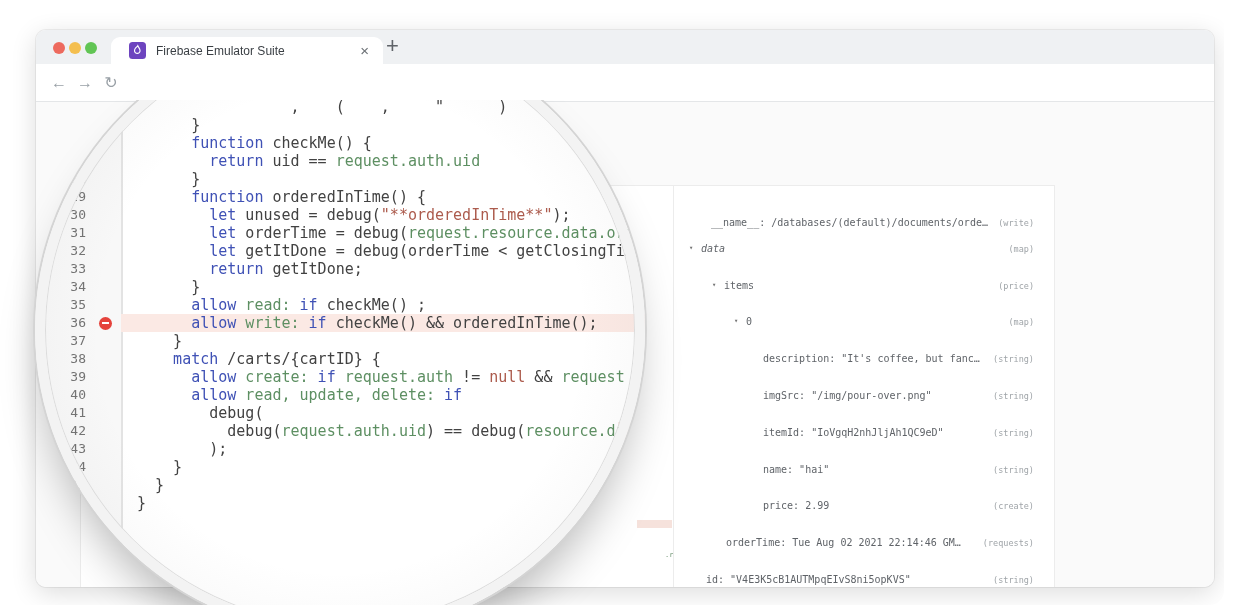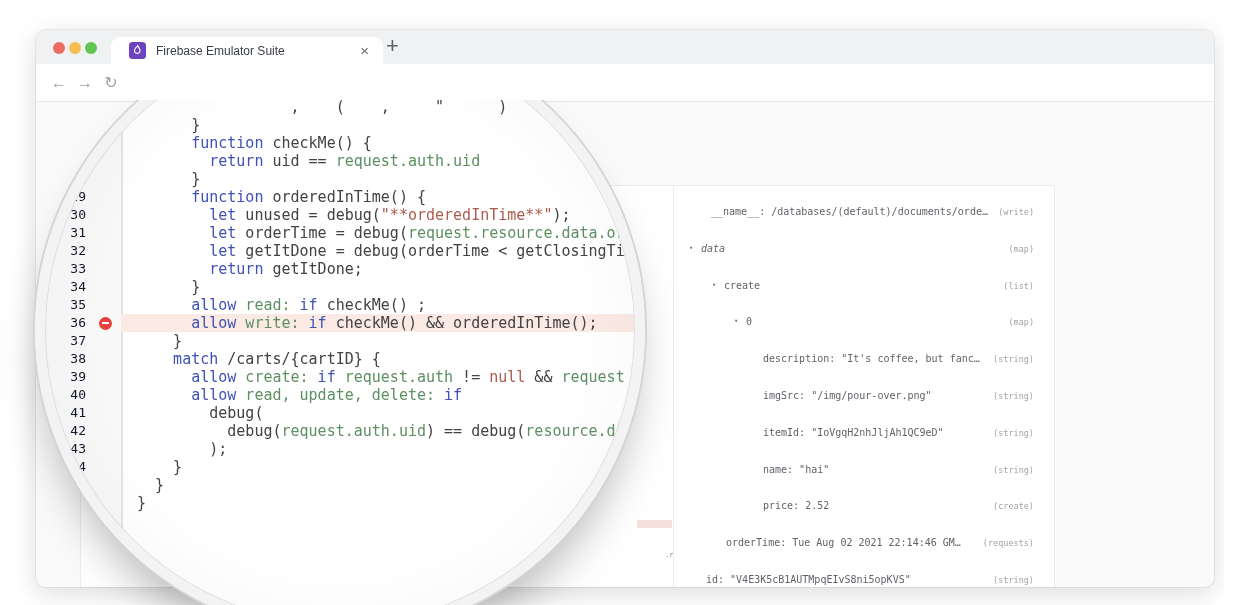--- a/index.html
+++ b/index.html
@@ -41,21 +41,21 @@
   .irow .marker{position:absolute;font-size:7px;color:#757575;top:2px;}
   .irow .itext{position:absolute;top:1px;}
   .irow .itype{position:absolute;right:20px;top:2px;font-size:8.5px;color:#9fa4a8;}
 
   
   .mag-clip{left:0;top:100px;width:1238px;height:505px;overflow:hidden;pointer-events:none;}
   .mag-circle{left:35px;top:-75px;width:610px;height:610px;border-radius:50%;background:#fff;overflow:hidden;}
   .mag-gutterbg{left:0;top:0;width:86px;height:610px;background:#f8f8f8;border-right:2px solid #e3e3e3;}
   .mrow{position:absolute;left:0;width:100%;height:18px;white-space:pre;}
   .mnum{position:absolute;left:0;top:1px;width:51px;text-align:right;font-family:"DejaVu Sans Mono",monospace;
-        font-size:13px;color:#0f172a;}
+        font-size:13px;color:#737373;}
   .mcode{position:absolute;left:102px;top:0;font-family:"DejaVu Sans Mono",monospace;font-size:15px;
          line-height:18px;}
   .hlfull{position:absolute;left:86px;right:0;top:0;height:18px;background:var(--c-highlight_row,#fbe9e4);}
   .hltail{position:absolute;left:583px;width:70px;top:0;height:18px;background:var(--c-highlight_row,#fbe9e4);}
   .blocked{position:absolute;left:64px;top:2.5px;width:13px;height:13px;border-radius:50%;
            background:var(--c-denied_icon,#e5433c);}
   .blocked::after{content:"";position:absolute;left:3px;top:5.6px;width:7px;height:1.8px;background:#fff;}
   .cd{color:var(--c-identifier,#424242);} .ck{color:var(--c-keyword,#3f51b5);}
   .cg{color:var(--c-member_green,#5d8f62);} .cs{color:var(--c-string_red,#ac5b4d);}
   .mag-ring{left:35px;top:-75px;width:610px;height:610px;border-radius:50%;border:10px solid #f3f3f3;
@@ -95,33 +95,33 @@
 
       <div class="abs code-panel">
         <div class="abs tinytxt" style="left:12px;top:31px;">11</div>
         <div class="abs tinytxt" style="left:15px;top:44px;">1</div>
         <div class="abs tinytxt" style="left:601px;top:182px;color:#8b968b;">ngTi</div>
         <div class="abs pinkband" style="left:556px;top:334px;width:35px;height:8px;"></div>
         <div class="abs tinytxt" style="left:584px;top:365px;color:#6e9472;">.resourc</div>
       </div>
 
       <div class="abs card" id="inspector-card">
-          <div class="irow" style="top: 19px;">
+          <div class="irow" style="top: 30px;">
             <span class="itext" style="left: 37px;">__name__: /databases/(default)/documents/orde…</span>
             <span class="itype">(write)</span>
           </div>
           <div class="irow" style="top: 56px;">
             <span class="marker" style="left: 15px;">▾</span>
             <span class="itext" style="left: 27px; font-style: italic;">data</span>
             <span class="itype">(map)</span>
           </div>
           <div class="irow" style="top: 93px;">
             <span class="marker" style="left: 38px;">▾</span>
-            <span class="itext" style="left: 50px;">create</span>
-            <span class="itype">(list)</span>
+            <span class="itext" style="left: 50px;">items</span>
+            <span class="itype">(price)</span>
           </div>
           <div class="irow" style="top: 129px;">
             <span class="marker" style="left: 60px;">▾</span>
             <span class="itext" style="left: 72px;">0</span>
             <span class="itype">(map)</span>
           </div>
           <div class="irow" style="top: 166px;">
             <span class="itext" style="left: 89px;">description: "It's coffee, but fanc…</span>
             <span class="itype">(string)</span>
           </div>
@@ -131,21 +131,21 @@
           </div>
           <div class="irow" style="top: 240px;">
             <span class="itext" style="left: 89px;">itemId: "IoVgqH2nhJljAh1QC9eD"</span>
             <span class="itype">(string)</span>
           </div>
           <div class="irow" style="top: 277px;">
             <span class="itext" style="left: 89px;">name: "hai"</span>
             <span class="itype">(string)</span>
           </div>
           <div class="irow" style="top: 313px;">
-            <span class="itext" style="left: 89px;">price: 2.52</span>
+            <span class="itext" style="left: 89px;">price: 2.99</span>
             <span class="itype">(create)</span>
           </div>
           <div class="irow" style="top: 350px;">
             <span class="itext" style="left: 52px;">orderTime: Tue Aug 02 2021 22:14:46 GM…</span>
             <span class="itype">(requests)</span>
           </div>
           <div class="irow" style="top: 387px;">
             <span class="itext" style="left: 32px;">id: "V4E3K5cB1AUTMpqEIvS8ni5opKVS"</span>
             <span class="itype">(string)</span>
           </div>

